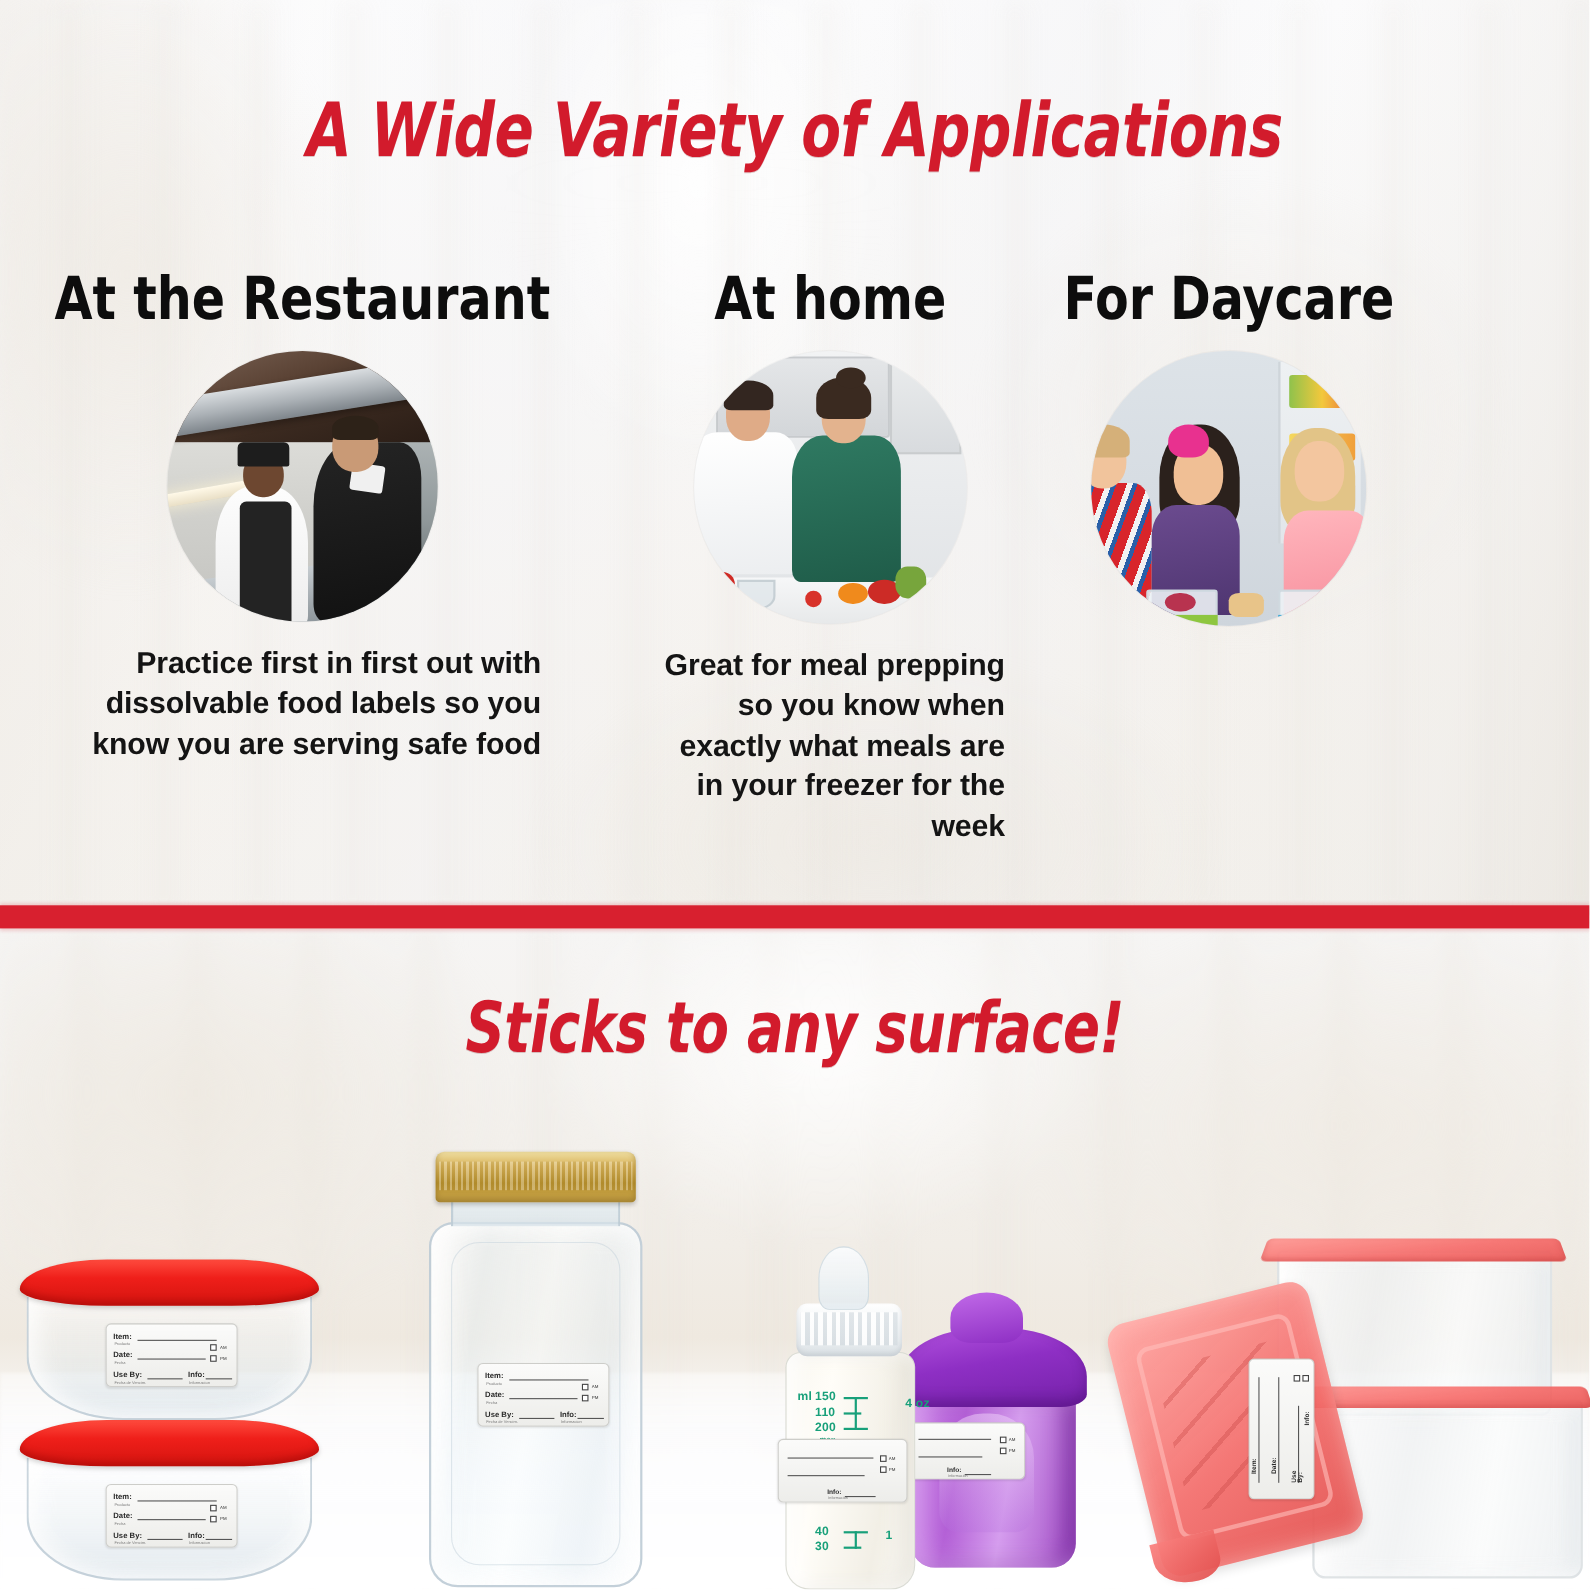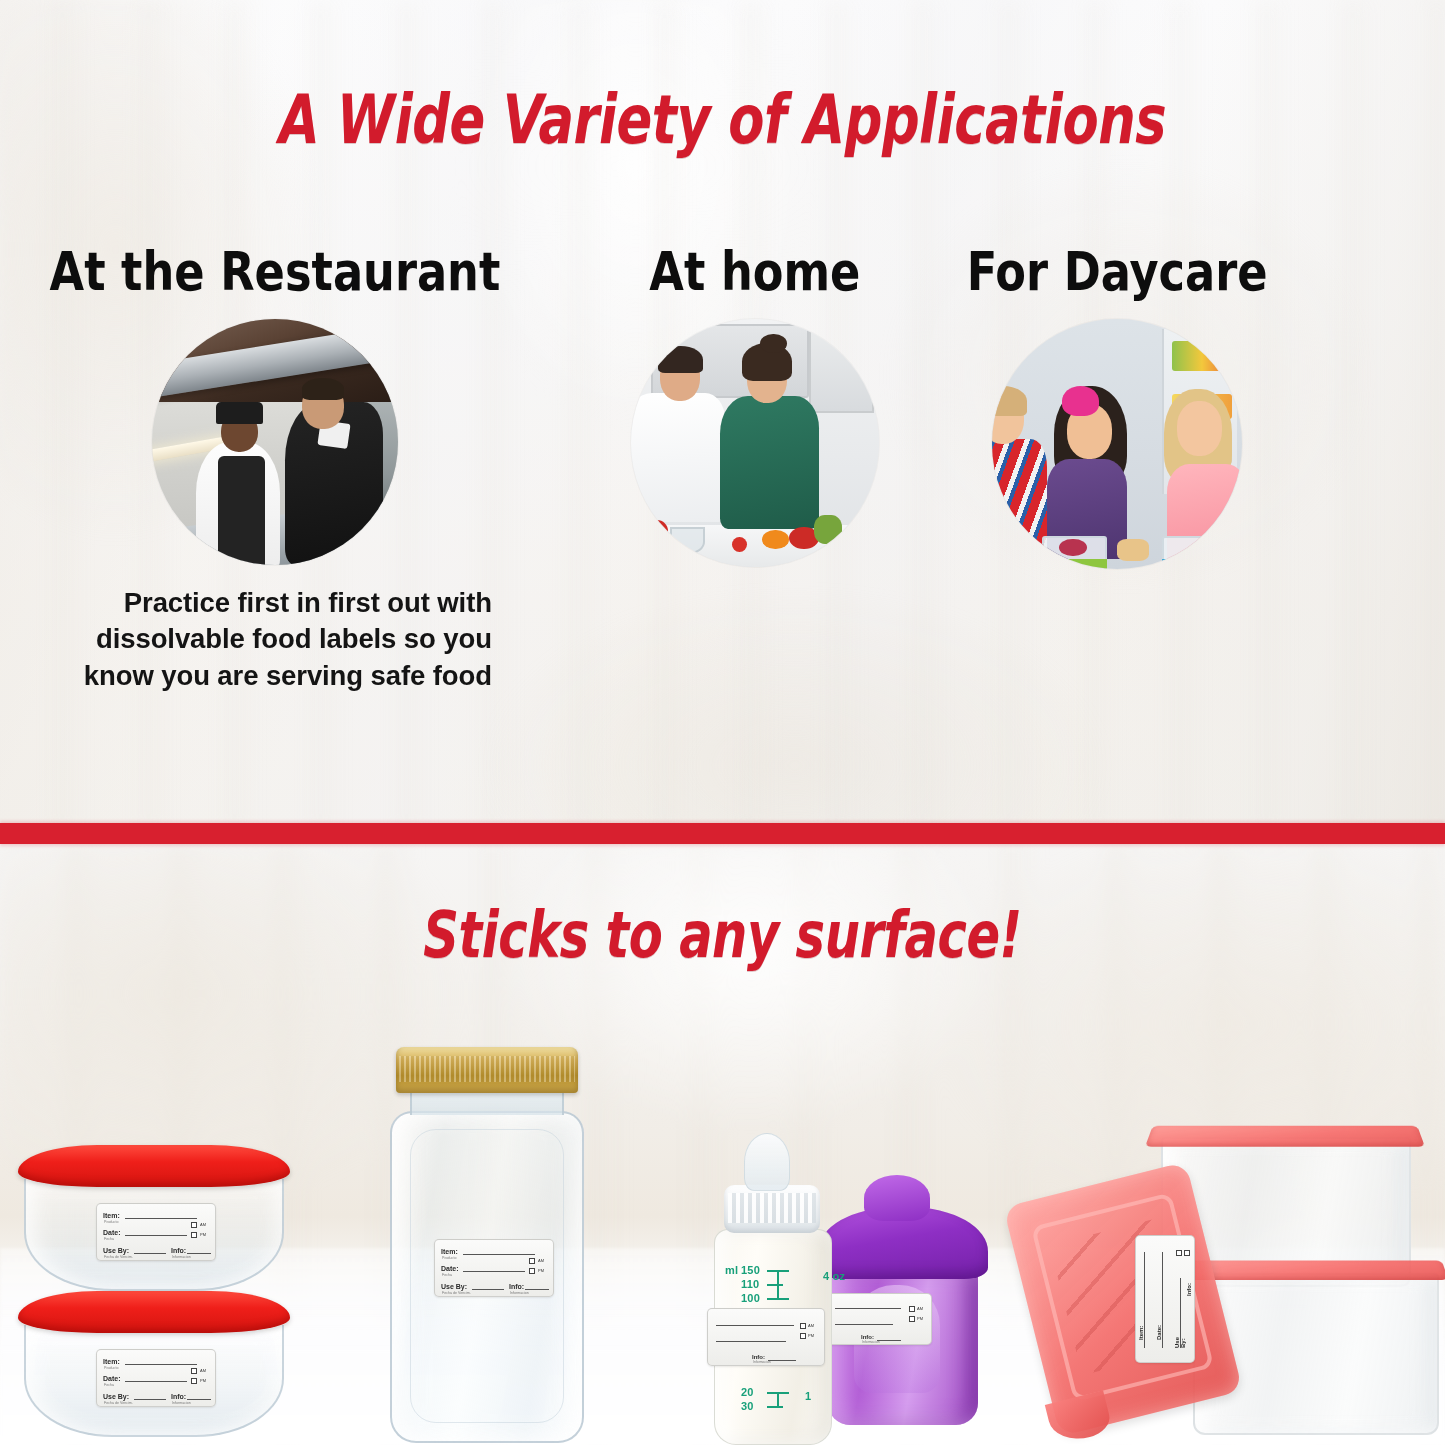--- a/index.html
+++ b/index.html
@@ -445,20 +445,21 @@
             <div class="wom-bun"></div>
             <div class="veg-bowl"></div>
             <div class="veg-r1"></div>
             <div class="veg-r2"></div>
             <div class="veg-o"></div>
             <div class="veg-r3"></div>
             <div class="veg-g"></div>
           </div>
         </div>
       </div>
+      <div class="col-body">Great for meal prepping so you know when exactly what meals are in your freezer for the week</div>
     </div>
 
     <div class="col col-3">
       <div class="col-head">For Daycare</div>
       <div class="circle-wrap">
         <div class="circle">
           <div class="sc">
             <div class="dc-bg"></div>
             <div class="dc-shelf"></div>
             <div class="dc-s1"></div>
@@ -579,28 +580,28 @@
         <span class="st-sub" style="left:37px; top:47px; font-size:3.4px;">Informacion</span>
         <span class="st-line" style="left:52px; top:46px; width:24px;"></span>
       </div>
     </div>
 
     <div class="bottle">
       <div class="bot-body">
         <span class="bot-mark" style="left:10px; top:34px;">ml</span>
         <span class="bot-mark" style="left:26px; top:34px;">150</span>
         <span class="bot-mark" style="left:26px; top:48px;">110</span>
-        <span class="bot-mark" style="left:26px; top:62px;">100</span>
+        <span class="bot-mark" style="left:26px; top:62px;">200</span>
         <span class="bot-mark" style="left:30px; top:76px; font-size:7px;">max</span>
         <span class="bot-mark" style="left:84px; top:40px;margin-left:24px;">4 oz</span>
         <span class="bot-tick" style="left:52px; top:40px; width:22px;"></span>
         <span class="bot-tick" style="left:52px; top:54px; width:16px;"></span>
         <span class="bot-tick" style="left:52px; top:68px; width:22px;"></span>
         <span class="bot-vline" style="left:62px; top:40px; height:30px;"></span>
-        <span class="bot-mark" style="left:26px; top:156px;">20</span>
+        <span class="bot-mark" style="left:26px; top:156px;">40</span>
         <span class="bot-mark" style="left:26px; top:170px;">30</span>
         <span class="bot-mark" style="left:90px; top:160px;">1</span>
         <span class="bot-tick" style="left:52px; top:162px; width:22px;"></span>
         <span class="bot-tick" style="left:52px; top:176px; width:16px;"></span>
         <span class="bot-vline" style="left:62px; top:162px; height:16px;"></span>
         <div class="sticker lbl-a" style="left:-8px; top:78px; width:118px; height:58px;">
           <span class="st-line" style="left:8px; top:16px; width:78px;"></span>
           <span class="st-line" style="left:8px; top:32px; width:70px;"></span>
           <span class="st-chk" style="left:92px; top:14px; width:6px; height:6px;"></span>
           <span class="st-chklab" style="left:100px; top:15px; font-size:4px;">AM</span>

